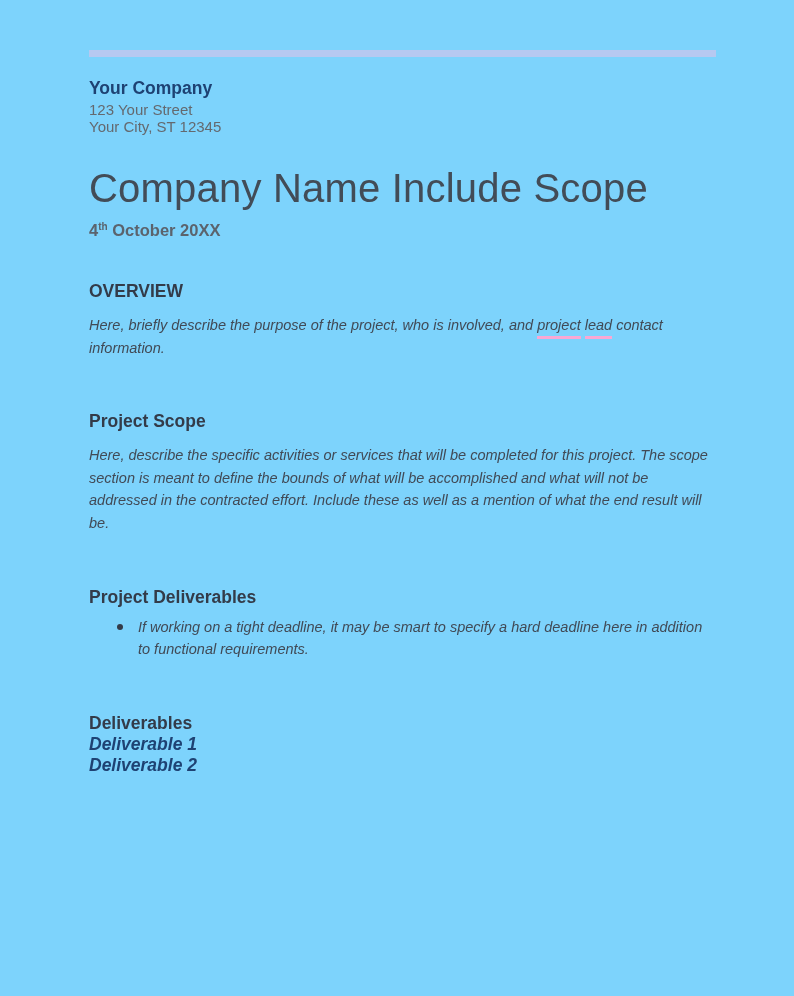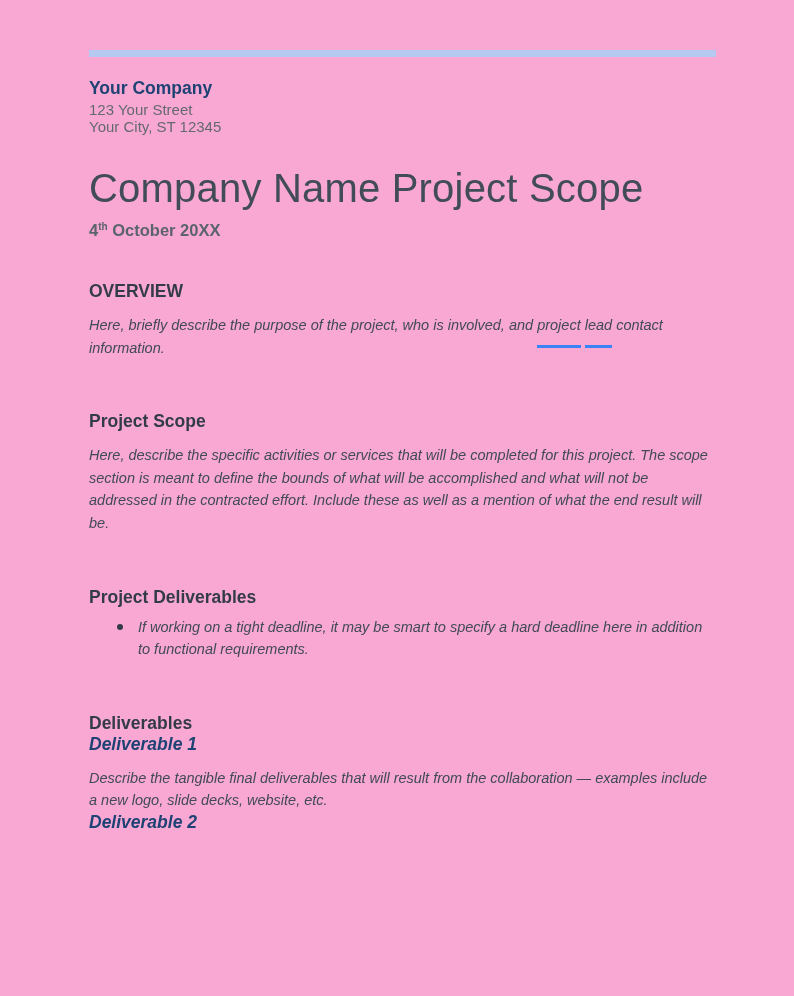--- a/index.html
+++ b/index.html
@@ -5,21 +5,21 @@
   * { margin: 0; padding: 0; box-sizing: border-box; }
   html, body { background: #ffffff; }
   body {
     font-family: "Liberation Sans", "DejaVu Sans", sans-serif;
     width: 794px;
   }
   .page {
     position: relative;
     width: 794px;
     height: 996px;
-    background: #f9a8d4;
+    background: #7dd3fc;
     overflow: hidden;
   }
   .accent-bar {
     margin: 50px 78px 0 89px;
     height: 7px;
     background: #b6c9f1;
   }
   .content {
     padding: 0 78px 0 89px;
   }
@@ -73,22 +73,22 @@
     font-style: italic;
   }
   p.body-text {
     margin-top: 12px;
     font-size: 14.5px;
     font-style: italic;
     line-height: 22.6px;
     color: #414a56;
   }
   .pink-underline {
-    border-bottom: 3px solid #3b82f6;
-    padding-bottom: 12px;
+    border-bottom: 3px solid #f9a8d4;
+    padding-bottom: 3px;
   }
   ul.req-list {
     margin-top: 8px;
     list-style: none;
   }
   ul.req-list li {
     position: relative;
     padding-left: 49px;
     font-size: 14.5px;
     font-style: italic;
@@ -116,21 +116,21 @@
   <div class="content">
 
     <div class="letterhead">
       <div class="company-name">Your Company</div>
       <div class="address">
         <div>123 Your Street</div>
         <div>Your City, ST 12345</div>
       </div>
     </div>
 
-    <h1 class="doc-title">Company Name Project Scope</h1>
+    <h1 class="doc-title">Company Name Include Scope</h1>
 
     <div class="doc-date"><span>4</span><sup>th</sup><span> October 20XX</span></div>
 
     <section>
       <h2 class="section-heading first">OVERVIEW</h2>
       <p class="body-text"><span>Here, briefly describe the purpose of the project, who is involved, and </span><span class="pink-underline">project</span> <span class="pink-underline">lead</span><span> contact information.</span></p>
     </section>
 
     <section>
       <h2 class="section-heading">Project Scope</h2>
@@ -142,21 +142,20 @@
       <ul class="req-list">
         <li><span class="bullet-dot"></span><span>If working on a tight deadline, it may be smart to specify a hard deadline here in addition to functional requirements.</span></li>
       </ul>
     </section>
 
     <section>
       <h2 class="section-heading">Deliverables</h2>
 
       <div>
         <h3 class="sub-heading">Deliverable 1</h3>
-        <p class="body-text">Describe the tangible final deliverables that will result from the collaboration — examples include a new logo, slide decks, website, etc.</p>
       </div>
 
       <div>
         <h3 class="sub-heading">Deliverable 2</h3>
       </div>
     </section>
 
   </div>
 </div>
 

